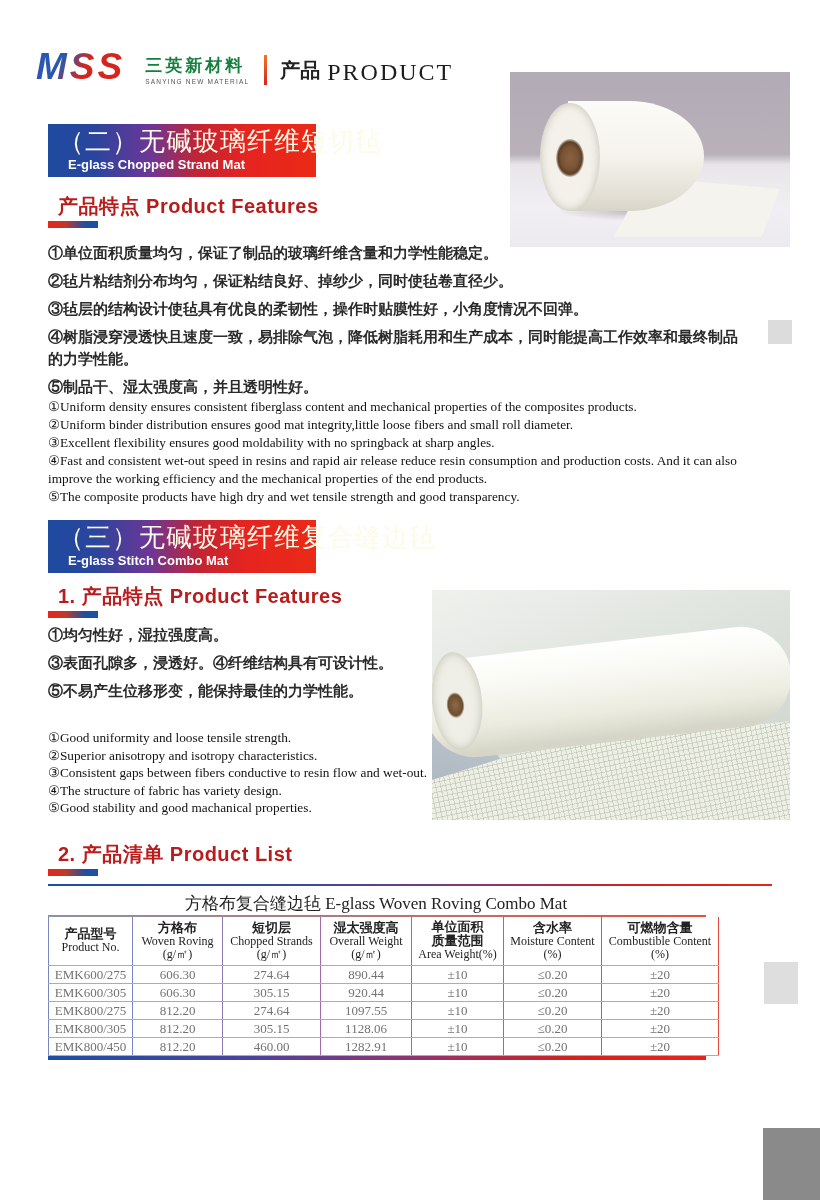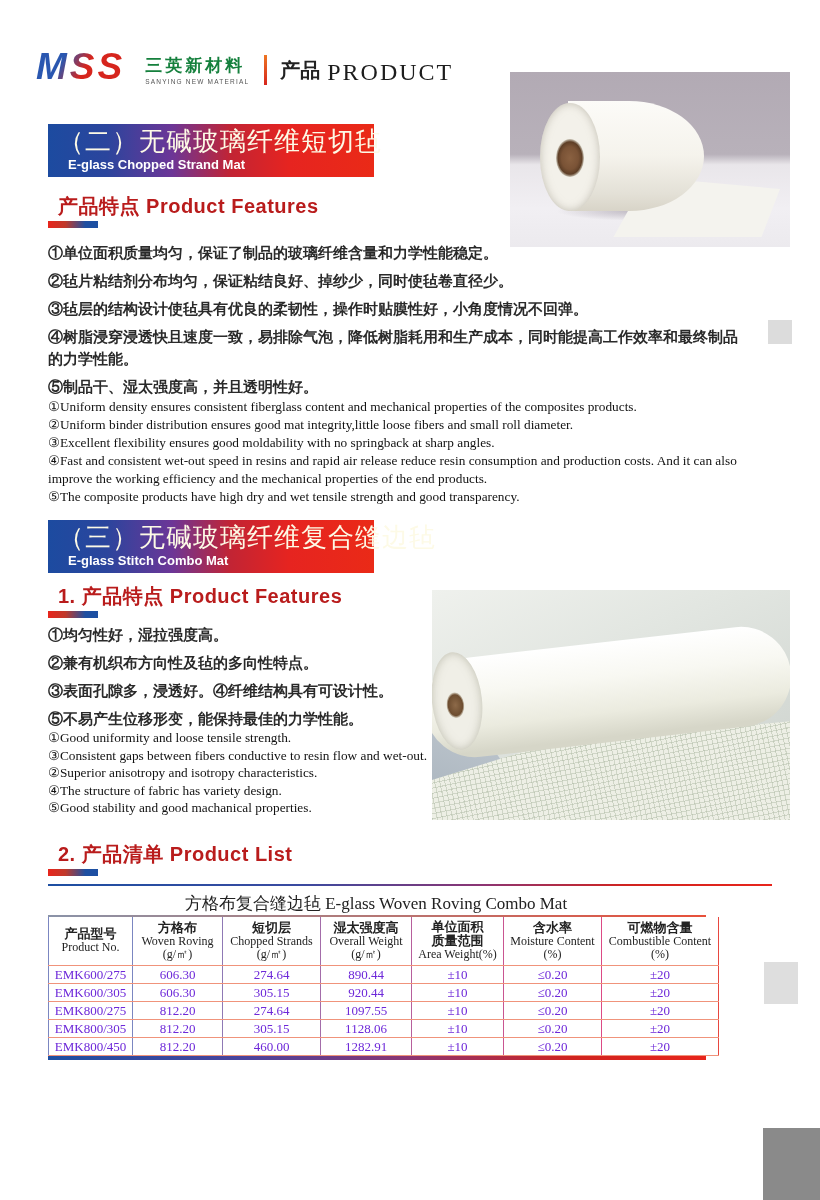--- a/index.html
+++ b/index.html
@@ -17,21 +17,21 @@
   .company{margin-left:20px;padding-bottom:1px;}
   .company-cn{font-size:17px;font-weight:700;color:#15803d;letter-spacing:3px;line-height:18px;}
   .company-en{font-size:6.5px;color:#555;letter-spacing:1.2px;margin-top:3px;}
   .hdr-divider{width:3px;height:30px;margin:0 13px 1px 15px;
                background:linear-gradient(180deg,#ee7622,#d6251d);}
   .cat-cn{font-size:20px;font-weight:700;color:#222;padding-bottom:2px;}
   .cat-en{font-family:"Liberation Serif",serif;font-size:24px;color:#1d1d1d;
           letter-spacing:2px;margin-left:7px;}
 
   
-  .banner{position:absolute;left:48px;width:326px;height:53px;
+  .banner{position:absolute;left:48px;width:268px;height:53px;
           background:linear-gradient(90deg,#1c4ba0 0%,#2b459d 18%,#6c3697 38%,#c22434 56%,#e62420 74%,#ea2a17 100%);}
   .banner-title{display:block;padding:2px 0 0 10px;font-size:26px;line-height:31px;
                 font-weight:400;color:#fdfae6;letter-spacing:1px;white-space:nowrap;}
   .banner-sub{display:block;padding:0 0 0 20px;font-size:13px;line-height:16px;
               font-weight:700;color:#ffffff;}
   .banner-1{top:124px;}
   .banner-2{top:520px;}
 
   
   .sec-heading{position:absolute;left:58px;font-size:20px;font-weight:700;color:#b91c1c;
@@ -57,21 +57,21 @@
            background:linear-gradient(90deg,#1d4fa2 0%,#3a4aa0 35%,#8c3573 60%,#d0231f 80%,#e8251c 100%);}
   .table-title{position:absolute;left:48px;top:892px;width:656px;text-align:center;
                font-family:"Liberation Serif",serif;font-size:17px;color:#222;}
   .table-wrap{position:absolute;left:48px;top:915px;width:658px;}
   .table-top-line{height:2px;background:linear-gradient(90deg,#8a93a8 0%,#b07a7a 45%,#e8503a 100%);}
   .table-bottom-line{height:4px;background:linear-gradient(90deg,#1d4fa2 0%,#4a439d 30%,#8c3573 55%,#d0231f 80%,#e8251c 100%);}
   table.ptable{border-collapse:collapse;table-layout:fixed;width:656px;
                border-left:1px solid #7b86c1;border-right:1px solid #e8473f;}
   .ptable th{font-weight:600;vertical-align:middle;padding:2px 1px;height:44px;
              border-bottom:1px solid #f0937b;}
-  .ptable td{font-family:"Liberation Serif",serif;font-size:13px;color:#6d28d9;text-align:center;
+  .ptable td{font-family:"Liberation Serif",serif;font-size:13px;color:#737373;text-align:center;
              height:17px;padding:0 1px;border-bottom:1px solid #f0937b;}
   .ptable tr > *:nth-child(1){width:81px;border-right:1px solid #7b86c1;}
   .ptable tr > *:nth-child(2){width:87px;border-right:1px solid #8f79b5;}
   .ptable tr > *:nth-child(3){width:95px;border-right:1px solid #a36ca9;}
   .ptable tr > *:nth-child(4){width:88px;border-right:1px solid #b75f9c;}
   .ptable tr > *:nth-child(5){width:89px;border-right:1px solid #c95591;}
   .ptable tr > *:nth-child(6){width:95px;border-right:1px solid #dc4a85;}
   .ptable tr > *:nth-child(7){width:114px;}
   .th-cn{display:block;font-family:"Liberation Serif",serif;font-size:13px;font-weight:700;
          color:#222;line-height:14px;}
@@ -184,30 +184,29 @@
     <div class="p2-fabric"></div>
     <div class="p2-roll"></div>
     <div class="p2-cap">
       <div class="p2-core"></div>
     </div>
   </div>
 
   <ul class="blist cn-list cn-list-2">
 
   <li>①均匀性好，湿拉强度高。</li>
-      <li>②兼有机织布方向性及毡的多向性特点。</li>
       <li>③表面孔隙多，浸透好。④纤维结构具有可设计性。</li>
       <li>⑤不易产生位移形变，能保持最佳的力学性能。</li>
     </ul>
 
   <ul class="blist en-list en-list-2">
 
   <li>①Good uniformity and loose tensile strength.</li>
+      <li>②Superior anisotropy and isotropy characteristics.</li>
       <li>③Consistent gaps between fibers conductive to resin flow and wet-out.</li>
-      <li>②Superior anisotropy and isotropy characteristics.</li>
       <li>④The structure of fabric has variety design.</li>
       <li>⑤Good stability and good machanical properties.</li>
     </ul>
 
   <div class="sec-heading plist-heading">2. 产品清单 Product List</div>
   <div class="grad-bar plist-bar"></div>
   <div class="hr-grad"></div>
 
   <div class="table-title">方格布复合缝边毡 E-glass Woven Roving Combo Mat</div>
 

